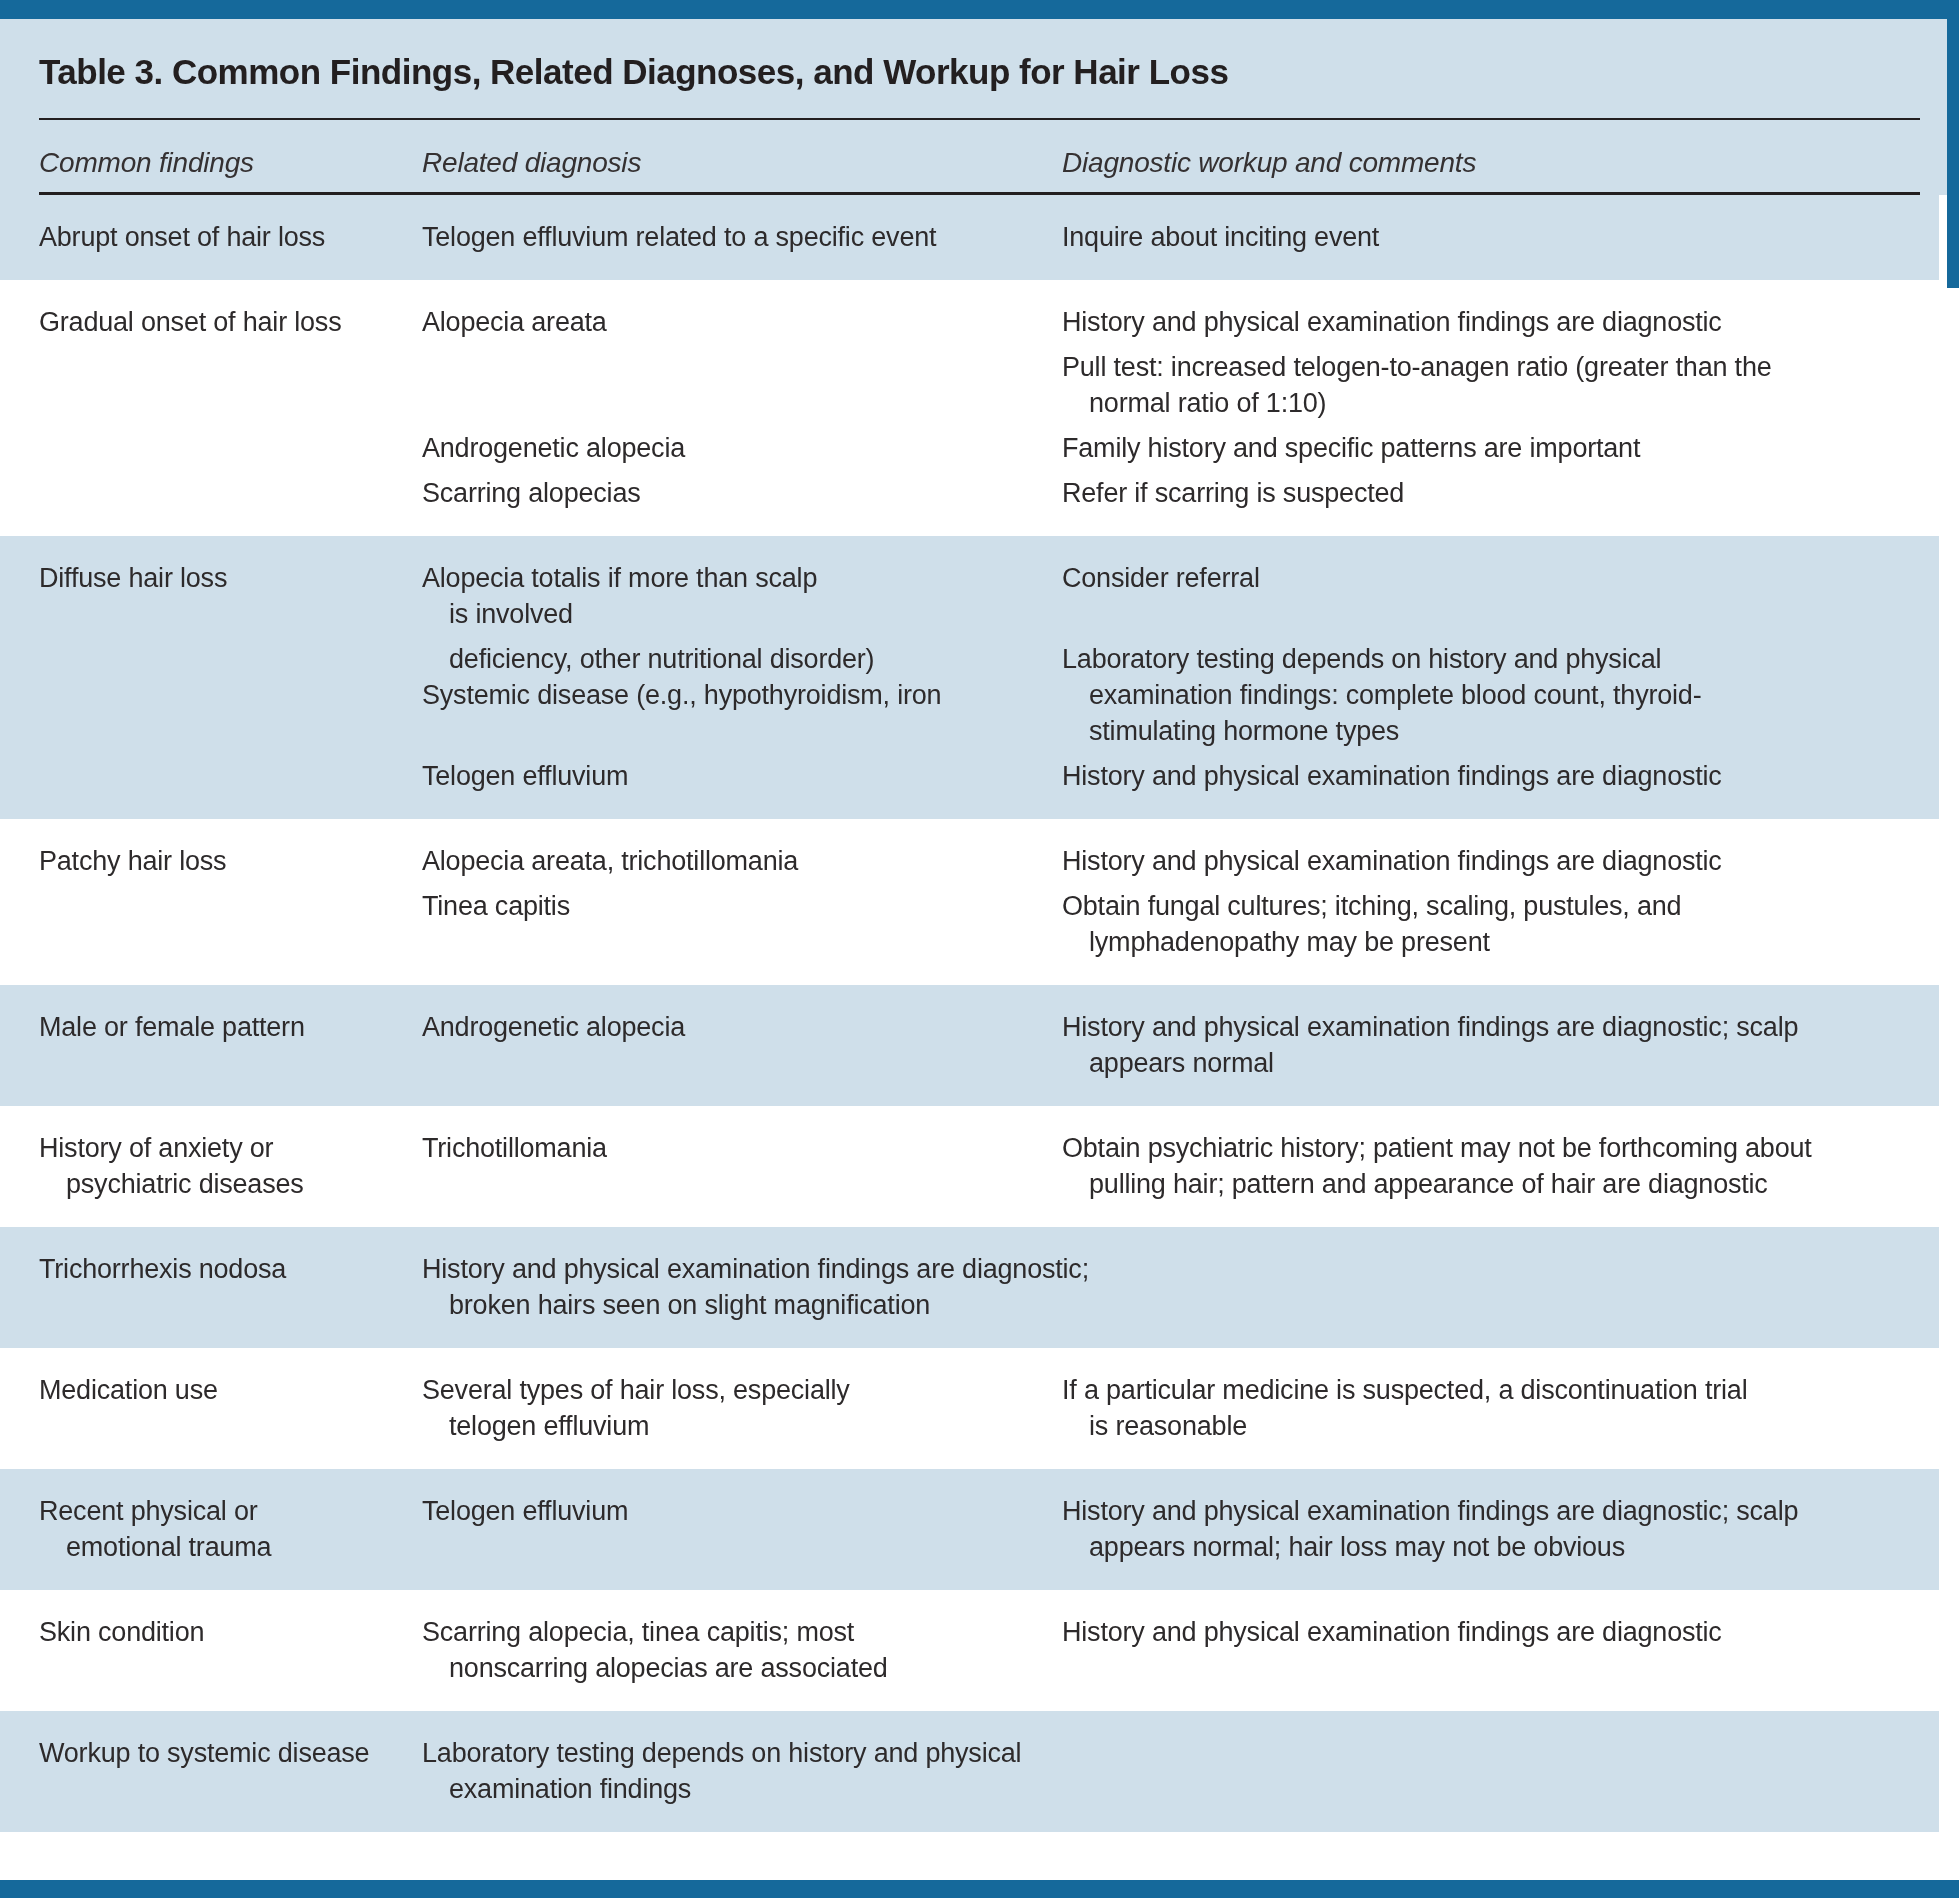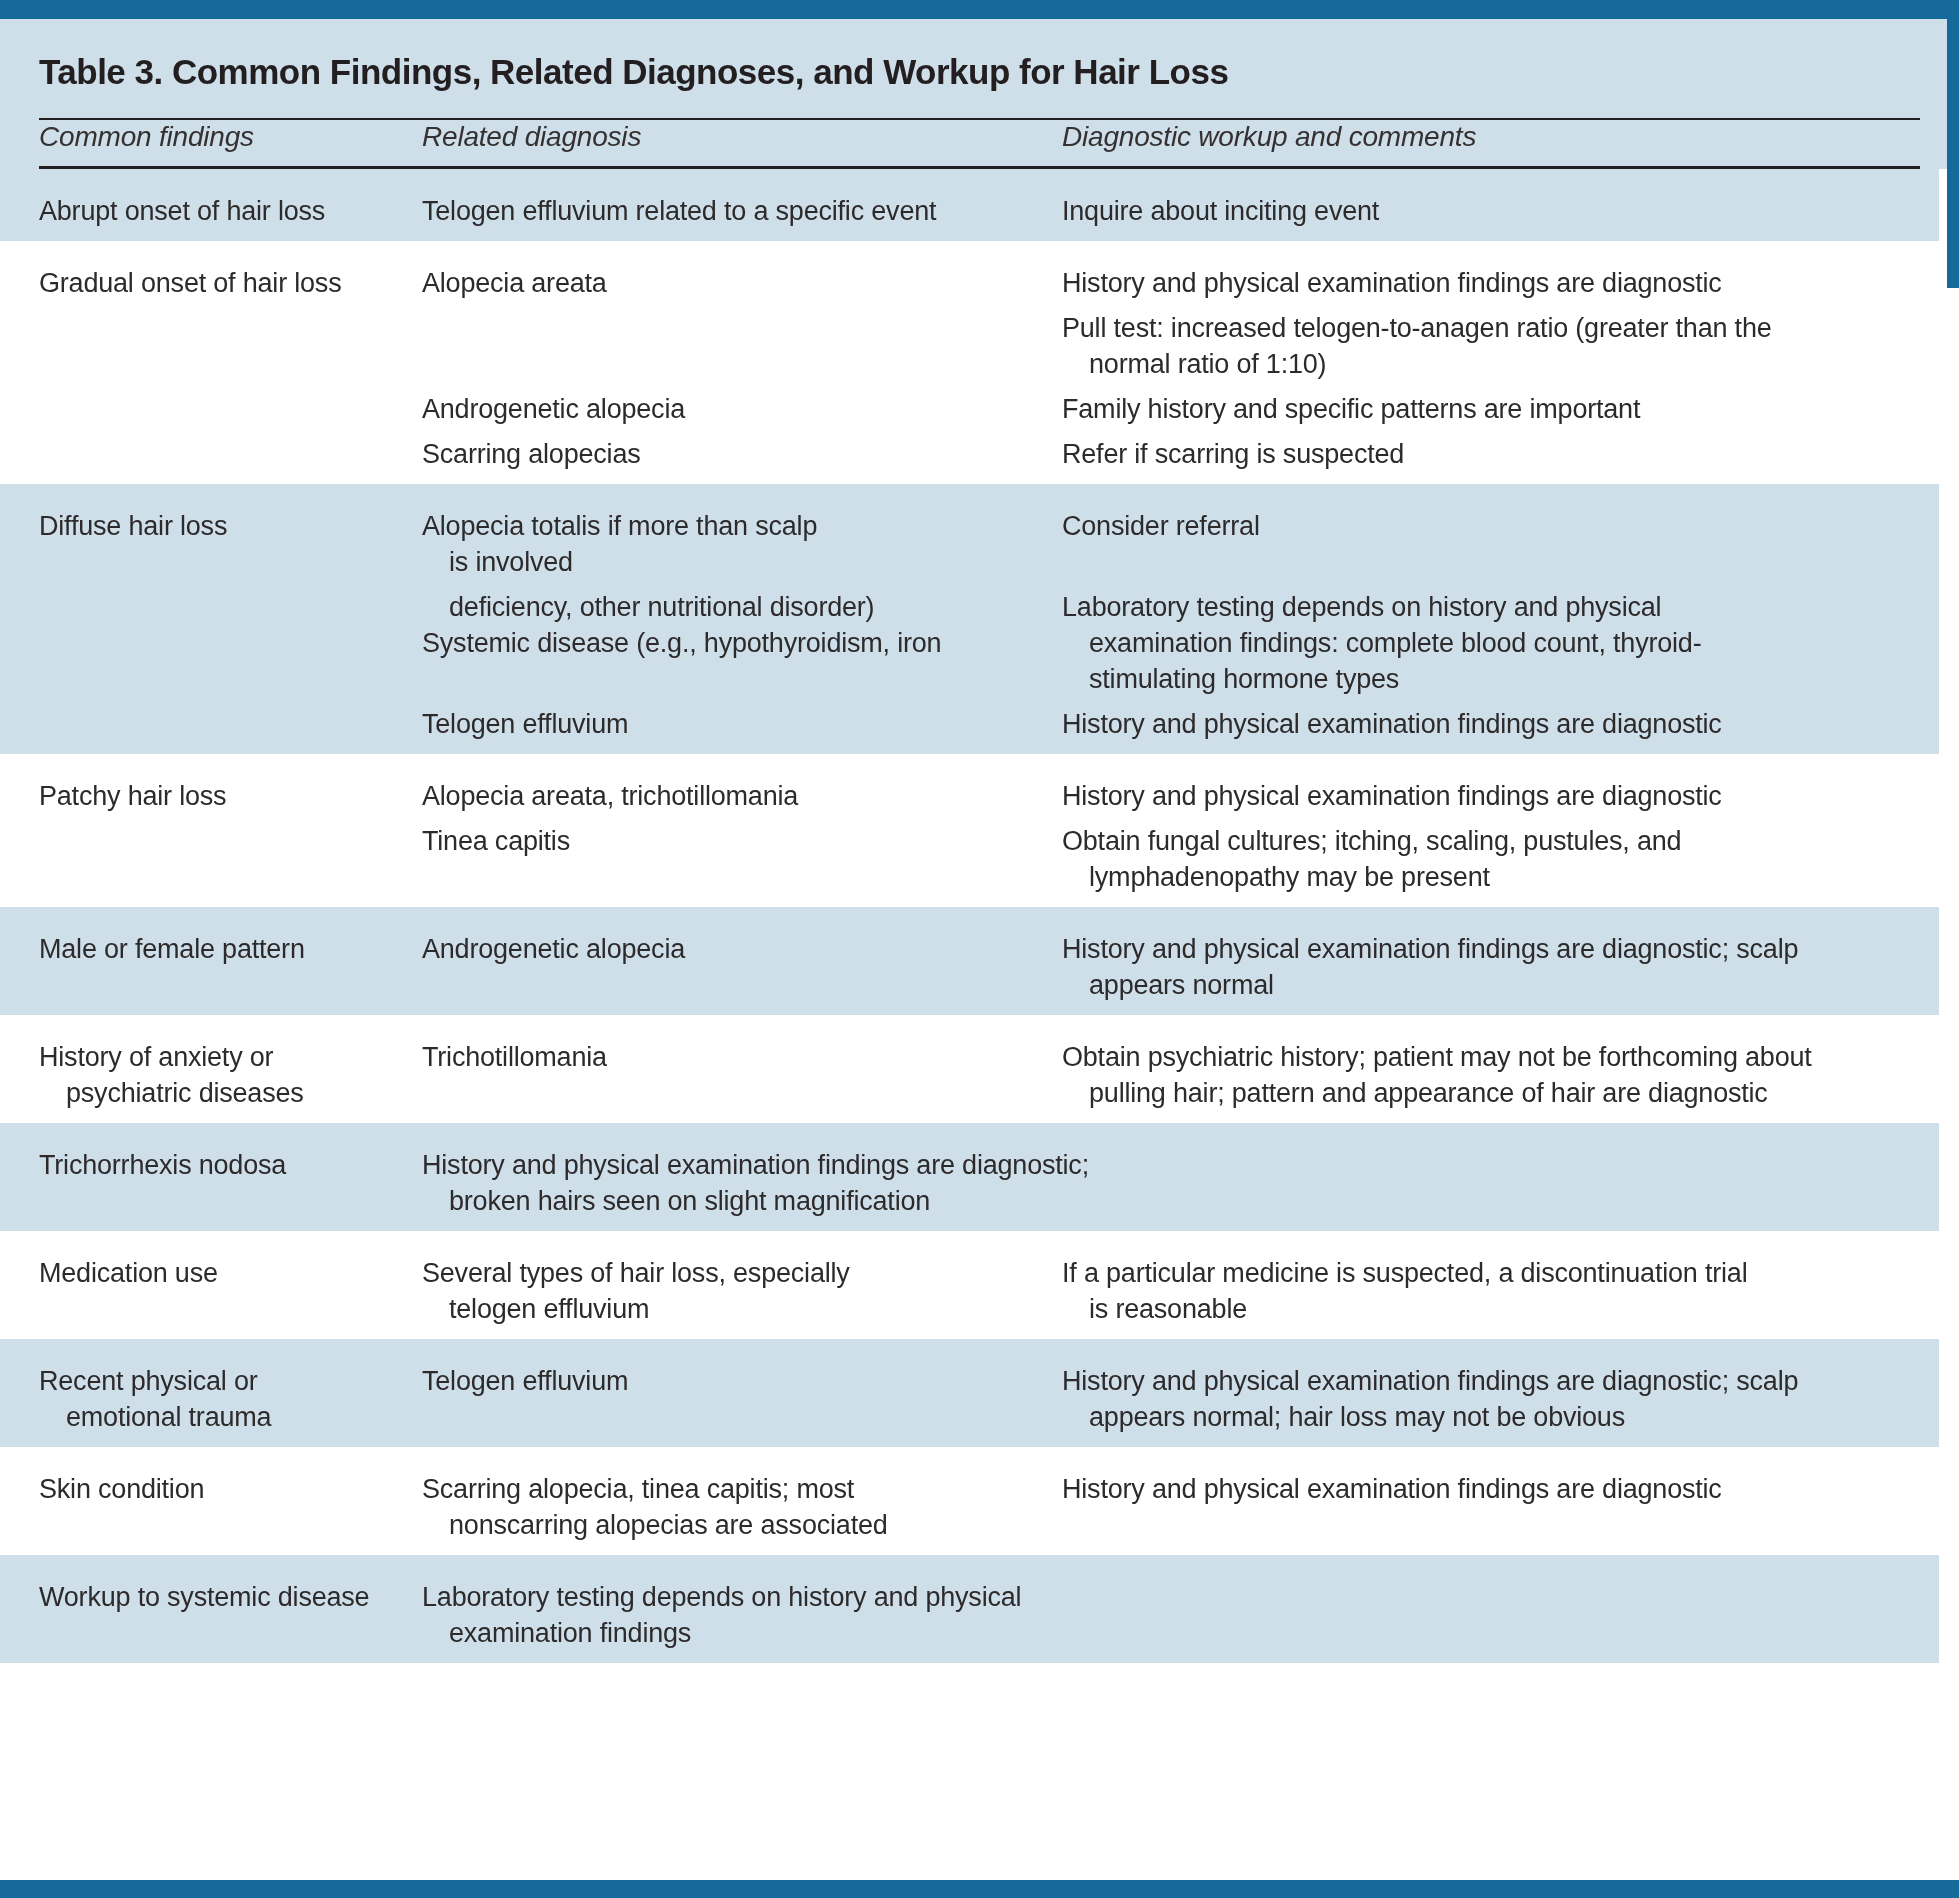--- a/index.html
+++ b/index.html
@@ -32,30 +32,31 @@
     letter-spacing: -0.5px;
   }
   .rule {
     height: 2.8px; width: 1881px;
     background: #231f20;
   }
   .rule-title { margin-top: 26px; }
   .col-headers {
     display: grid;
     grid-template-columns: 383px 640px 1fr;
+    margin-top: 26px;
     padding-bottom: 13px;
   }
   .col-header {
     font-style: italic;
     font-size: 28px;
     line-height: 33px;
     color: #353132;
     letter-spacing: -0.2px;
   }
-  .row { width: 1939px; padding: 24px 0 12px 0; }
+  .row { width: 1939px; padding: 24px 0 25px 0; }
   .row.shaded { background: #cfdfea; }
   .entry {
     display: grid;
     grid-template-columns: 383px 640px 1fr;
     padding-left: 39px;
   }
   .entry + .entry { margin-top: 9px; }
   .line {
     font-size: 27px;
     line-height: 36px;

